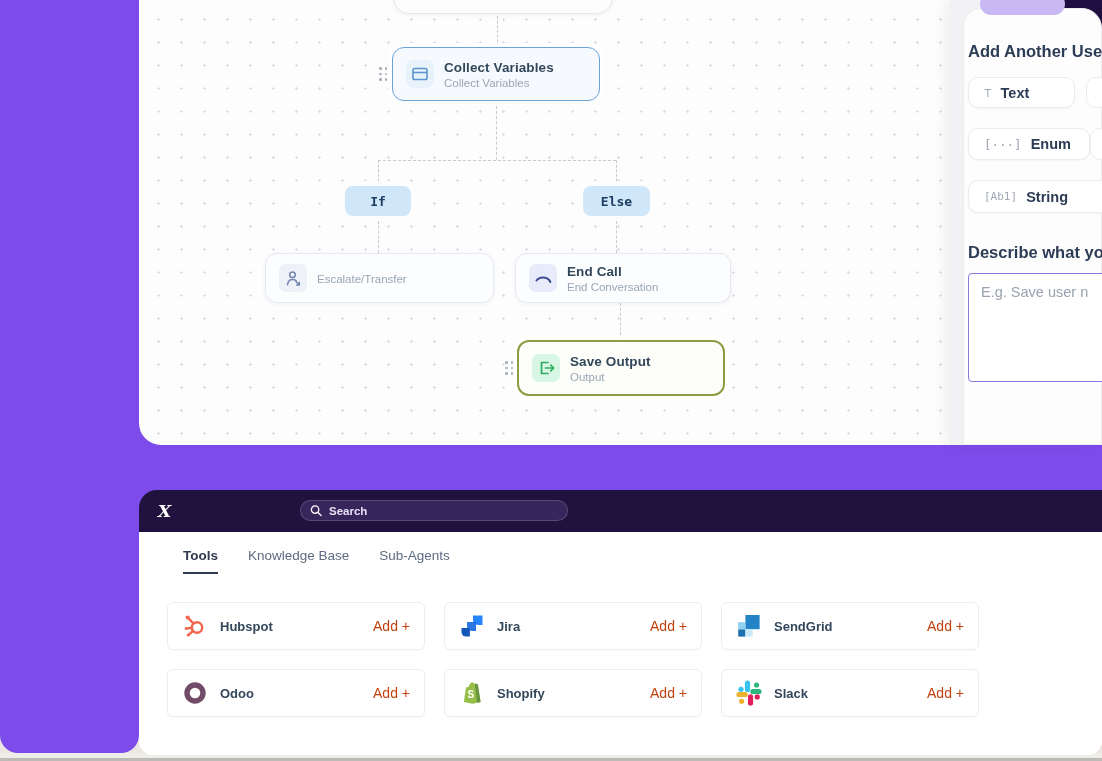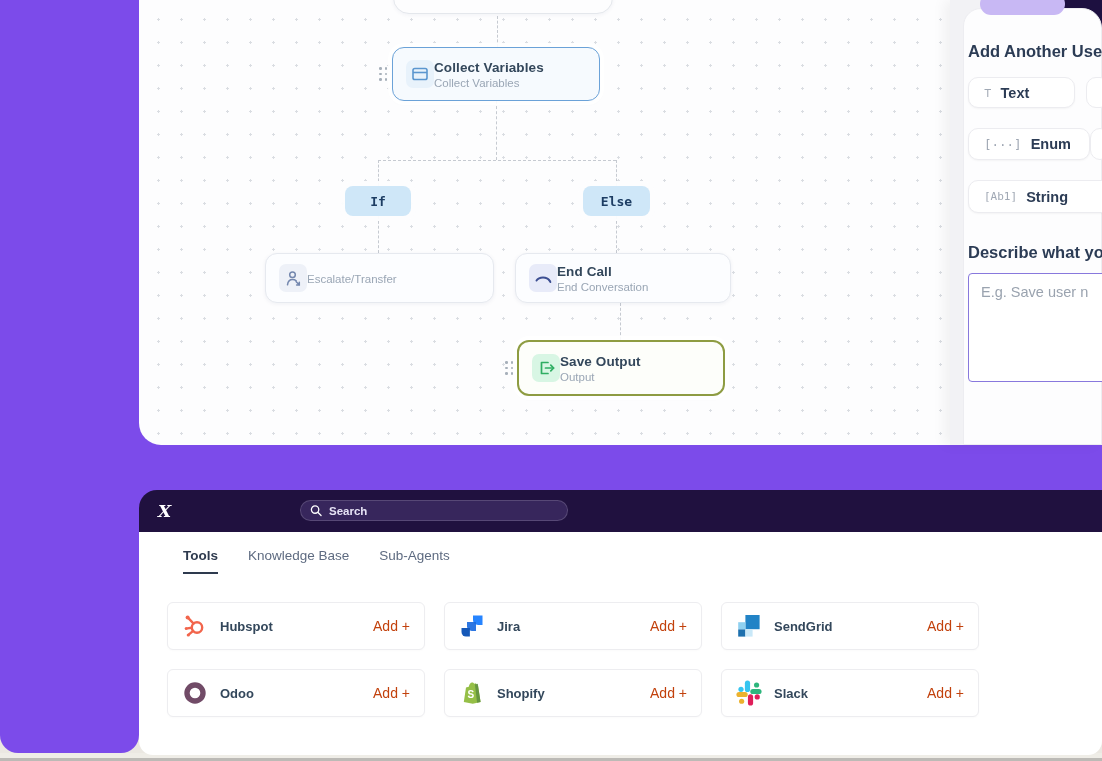--- a/index.html
+++ b/index.html
@@ -17,21 +17,21 @@
 
   
   .canvas { position:absolute; left:139px; top:0; width:811px; height:445px;
     background:#fdfdfe; border-radius:0 0 0 22px;
     background-image:radial-gradient(circle,#dadde2 1.05px, transparent 1.05px);
     background-size:23px 23px; background-position:8px 8px; }
 
   .dash-v { position:absolute; width:0; border-left:1.5px dashed #c6cad1; }
   .dash-h { position:absolute; height:0; border-top:1.5px dashed #c6cad1; }
 
-  .node { position:absolute; display:flex; align-items:center; padding:0 13px;
+  .node { position:absolute; display:flex; align-items:center; gap:10px; padding:0 13px;
     background:#fcfdff; border:1.5px solid #e6e9ef; border-radius:12px;
     box-shadow:0 1px 4px rgba(25,39,89,.06); }
   .node .txt { display:flex; flex-direction:column; }
   .node .title { font-size:13.5px; font-weight:bold; color:#33475B; letter-spacing:.1px; }
   .node .sub { font-size:11.5px; color:#9AA6B5; margin-top:2px; }
   .icon-box { width:28px; height:28px; border-radius:7px; display:flex; align-items:center; justify-content:center; flex:0 0 auto; }
 
   .node-top-partial { left:254px; top:-34px; width:220px; height:48px;
     background:#fdfdfe; border:1.5px solid #e4e7ec; border-radius:16px; position:absolute;
     box-shadow:0 1px 4px rgba(25,39,89,.05); }

